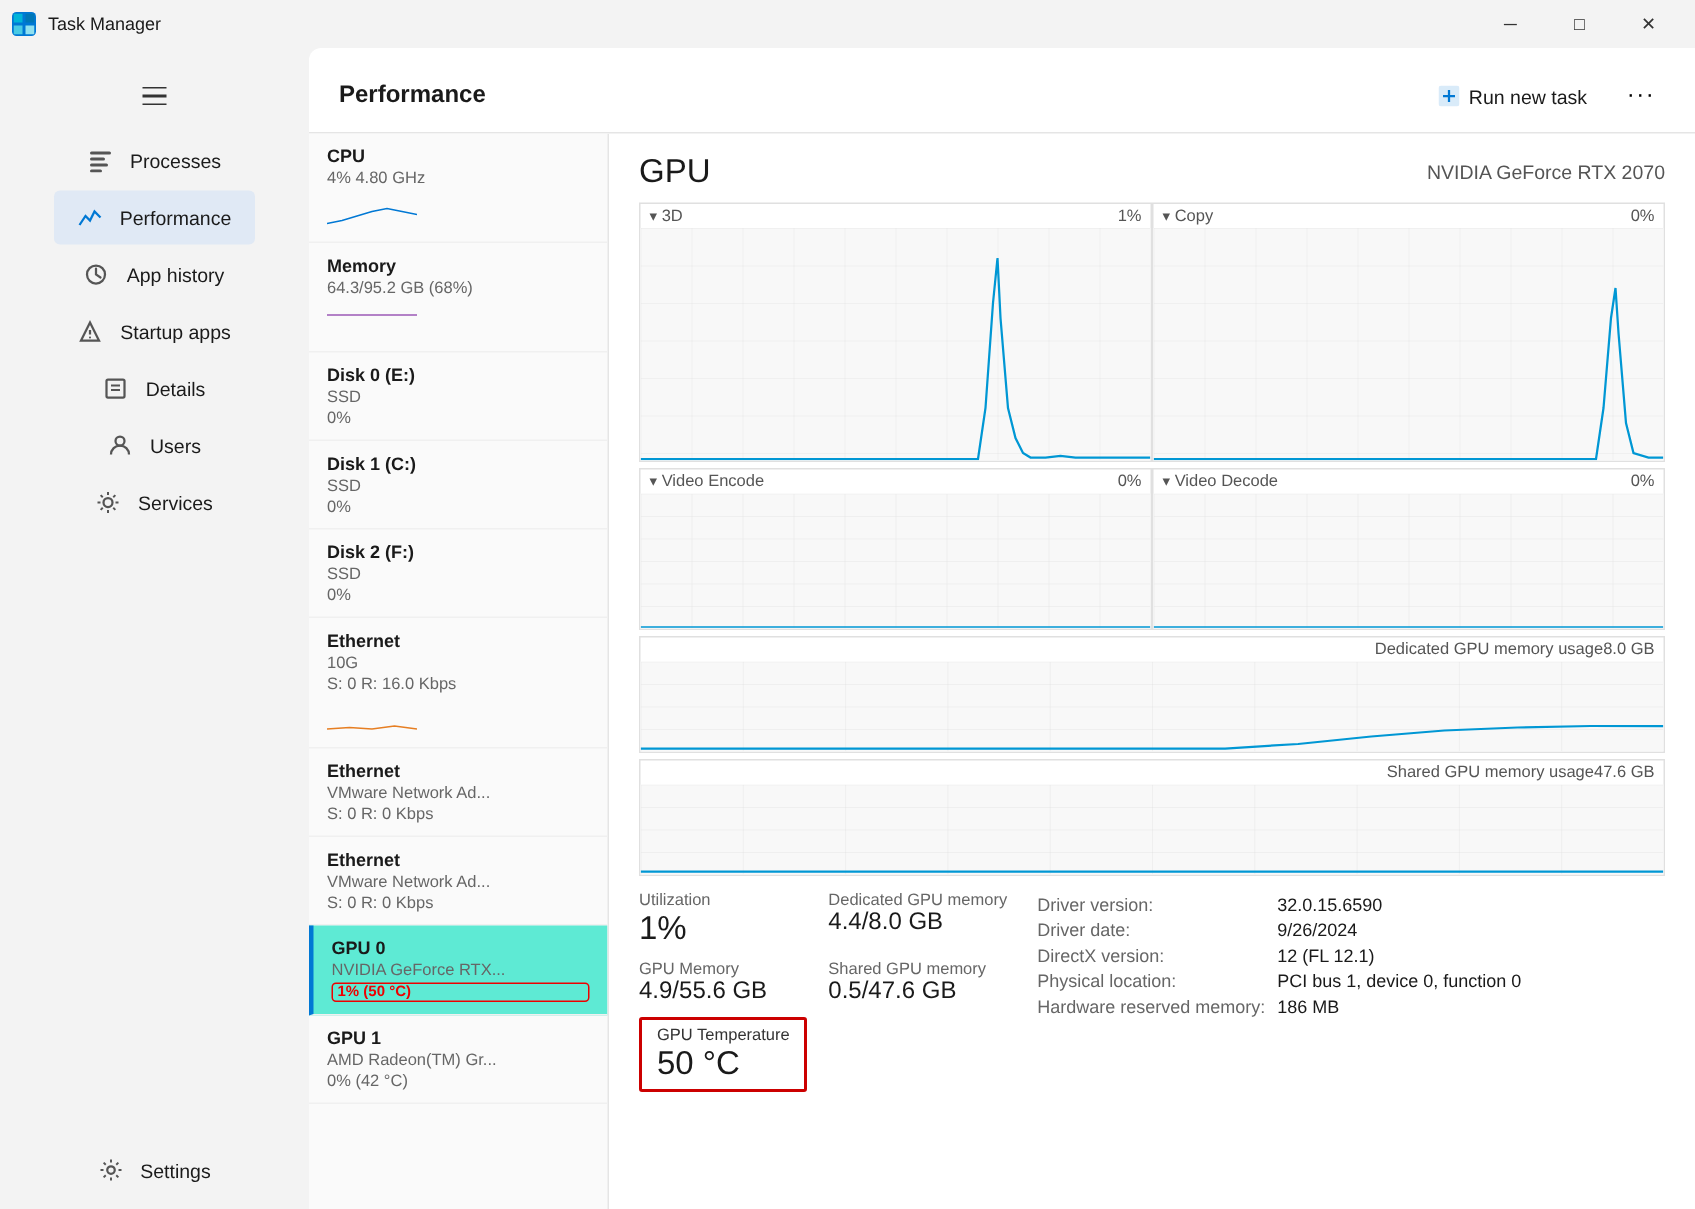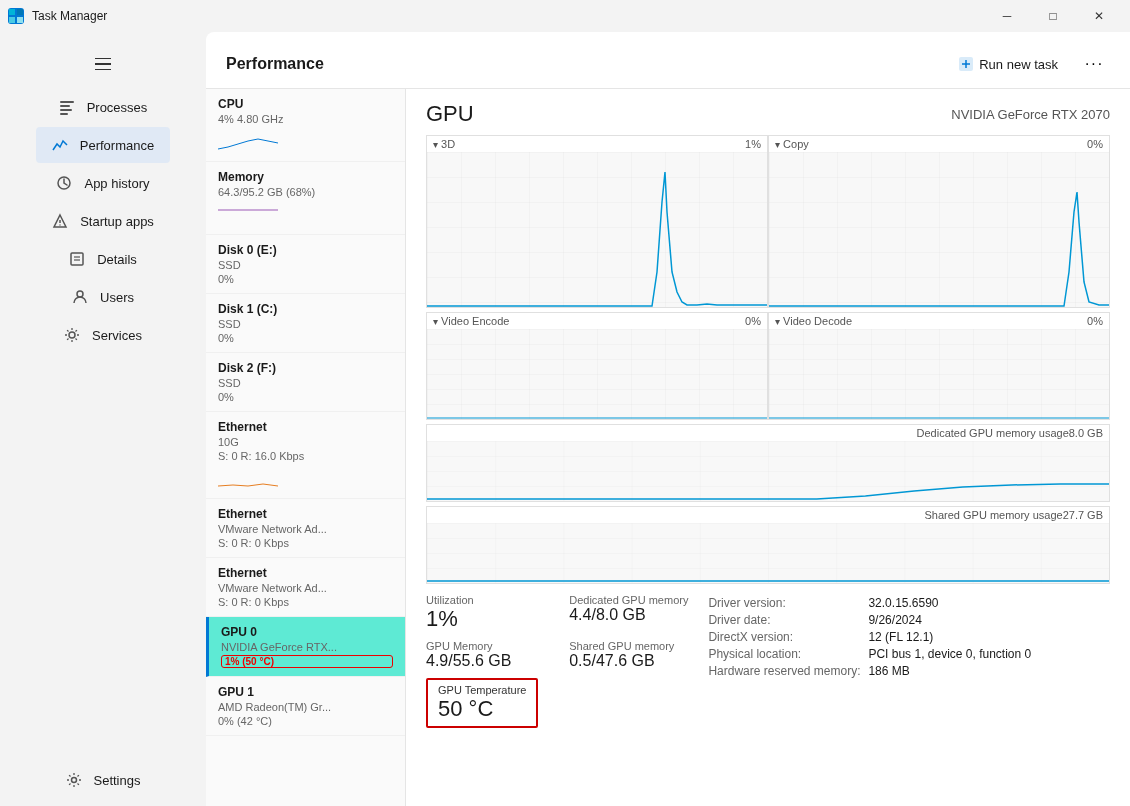--- a/index.html
+++ b/index.html
@@ -409,38 +409,38 @@
               <rect width="700" height="60" fill="url(#griddedicated)"></rect>
 
               <polyline points="0,58 400,58 450,55 500,50 550,46 600,44 650,43 700,43" stroke="#0097d4" stroke-width="1.5" fill="none"></polyline>
             </svg>
           </div>
         </div>
 
         <div class="bottom-chart">
           <div class="bottom-chart-label">
             <span>Shared GPU memory usage</span>
-            <span>27.7 GB</span>
+            <span>47.6 GB</span>
           </div>
           <div class="bottom-chart-area">
             <svg viewBox="0 0 700 60" preserveAspectRatio="none">
               <defs>
                 <pattern id="gridshared" width="70" height="15" patternUnits="userSpaceOnUse">
                   <path d="M 70 0 L 0 0 0 15" fill="none" stroke="#e0e0e0" stroke-width="0.5"></path>
                 </pattern>
               </defs>
               <rect width="700" height="60" fill="url(#gridshared)"></rect>
               <polyline points="0,58 340,58 360,58 380,58 400,58 420,58 440,58 460,58 480,58 500,58 520,58 540,58 560,58 580,58 600,58 620,58 640,58 660,58 700,58" stroke="#0097d4" stroke-width="1.5" fill="none"></polyline>
             </svg>
           </div>
         </div>
 
         <div style="display: flex; gap: 20px; margin-top: 10px;">
 
-          <div style="display: grid; grid-template-columns: 1fr 1fr; gap: 8px 24px; flex: 0 0 auto;">
+          <div style="display: grid; grid-template-columns: 1fr 1fr; gap: 8px 7px; flex: 0 0 auto;">
             <div class="stat-block">
               <div class="stat-label">Utilization</div>
               <div class="stat-value">1%</div>
             </div>
             <div class="stat-block">
               <div class="stat-label">Dedicated GPU memory</div>
               <div class="stat-value" style="font-size:16px;">4.4/8.0 GB</div>
             </div>
             <div class="stat-block">
               <div class="stat-label">GPU Memory</div>

